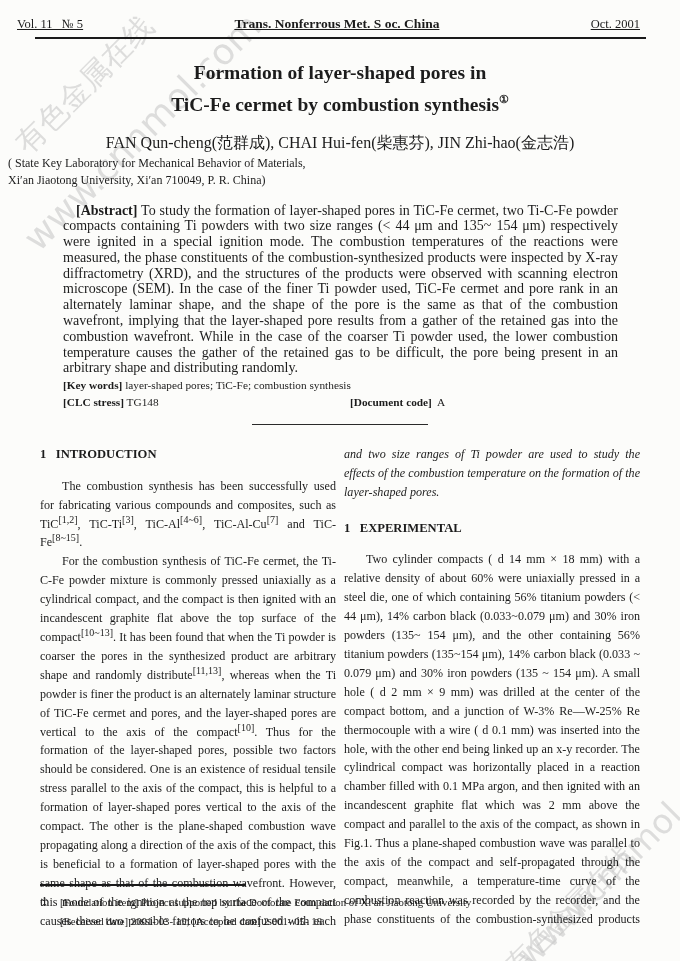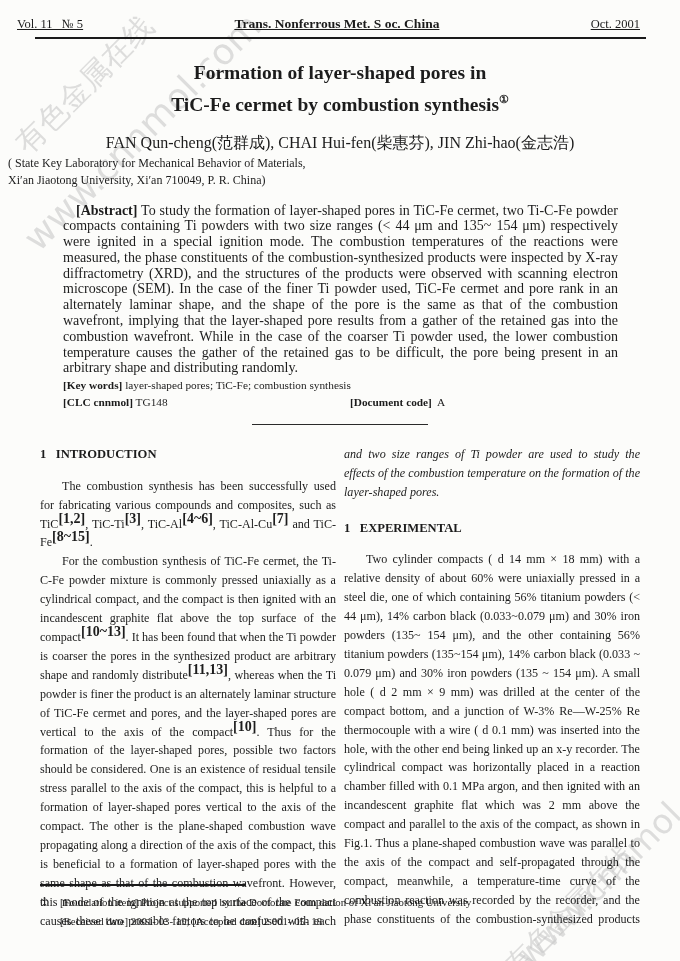--- a/index.html
+++ b/index.html
@@ -73,21 +73,21 @@
   .sec-heading{
     font-size:12.6px;font-weight:bold;
     margin:0 0 13px;
     white-space:pre;
     text-align:left;
   }
   .col .right-first{margin:0;font-style:italic;}
   .col .sec-heading.mid{margin:17px 0 13px;}
   .col p{margin:0;}
   .col p.indent{text-indent:22px;}
-  .col sup{font-size:14px;line-height:0;font-weight:bold;}
+  .col sup{font-size:10px;line-height:0;}
   
   .footnote{position:absolute;left:40px;top:884px;width:570px;font-size:10.8px;line-height:19px;z-index:1;}
   .footnote-rule{width:205px;border-top:2px solid #1a1a1a;height:0;margin-bottom:7px;}
   .fn-line1 .fn-mark{display:inline-block;width:20px;font-size:10px;}
   .fn-line2{padding-left:20px;}
   .fn-b{font-weight:normal;}
 </style>
 </head>
 <body>
 
@@ -118,21 +118,21 @@
     <div class="affil">Xi′an Jiaotong University,  Xi′an 710049,  P. R. China)</div>
 
     <p class="abstract"><b>[Abstract]</b> <span>To study the formation of layer-shaped pores in TiC-Fe cermet, two Ti-C-Fe powder compacts containing Ti powders with two size ranges (&lt; 44 μm and 135~ 154 μm) respectively were ignited in a special ignition mode. The combustion temperatures of the reactions were measured, the phase constituents of the combustion-synthesized products were inspected by X-ray diffractometry (XRD), and the structures of the products were observed with scanning electron microscope (SEM). In the case of the finer Ti powder used, TiC-Fe cermet and pore rank in an alternately laminar shape, and the shape of the pore is the same as that of the combustion wavefront, implying that the layer-shaped pore results from a gather of the retained gas into the combustion wavefront. While in the case of the coarser Ti powder used, the lower combustion temperature causes the gather of the retained gas to be difficult, the pore being present in an arbitrary shape and distributing randomly.</span></p>
 
     <div class="kwline">
       <b>[Key words]</b>
       <span>layer-shaped pores;  TiC-Fe;  combustion synthesis</span>
     </div>
 
     <div class="clc-row">
-      <span><b>[CLC cnnmol]</b> <span>TG148</span></span>
+      <span><b>[CLC stress]</b> <span>TG148</span></span>
       <span class="doccode"><b>[Document code]</b>&nbsp; <span>A</span></span>
     </div>
 
     <div class="center-rule"></div>
 
     <div class="columns">
       <div class="col">
         <h2 class="sec-heading">1   INTRODUCTION</h2>
         <p class="indent">The combustion synthesis has been successfully used for fabricating various compounds and composites, such as TiC<sup>[1,2]</sup>, TiC-Ti<sup>[3]</sup>, TiC-Al<sup>[4~6]</sup>, TiC-Al-Cu<sup>[7]</sup> and TiC-Fe<sup>[8~15]</sup>.</p>
         <p class="indent">For the combustion synthesis of TiC-Fe cermet, the Ti-C-Fe powder mixture is commonly pressed uniaxially as a cylindrical compact, and the compact is then ignited with an incandescent graphite flat above the top surface of the compact<sup>[10~13]</sup>. It has been found that when the Ti powder is coarser the pores in the synthesized product are arbitrary shape and randomly distribute<sup>[11,13]</sup>, whereas when the Ti powder is finer the product is an alternately laminar structure of TiC-Fe cermet and pores, and the layer-shaped pores are vertical to the axis of the compact<sup>[10]</sup>. Thus for the formation of the layer-shaped pores, possible two factors should be considered. One is an existence of residual tensile stress parallel to the axis of the compact, this is helpful to a formation of layer-shaped pores vertical to the axis of the compact. The other is the plane-shaped combustion wave propagating along a direction of the axis of the compact, this is beneficial to a formation of layer-shaped pores with the same shape as that of the combustion wavefront. However, this mode of the ignition at the top surface of the compact causes these two possible factors to be confused with each other.</p>

